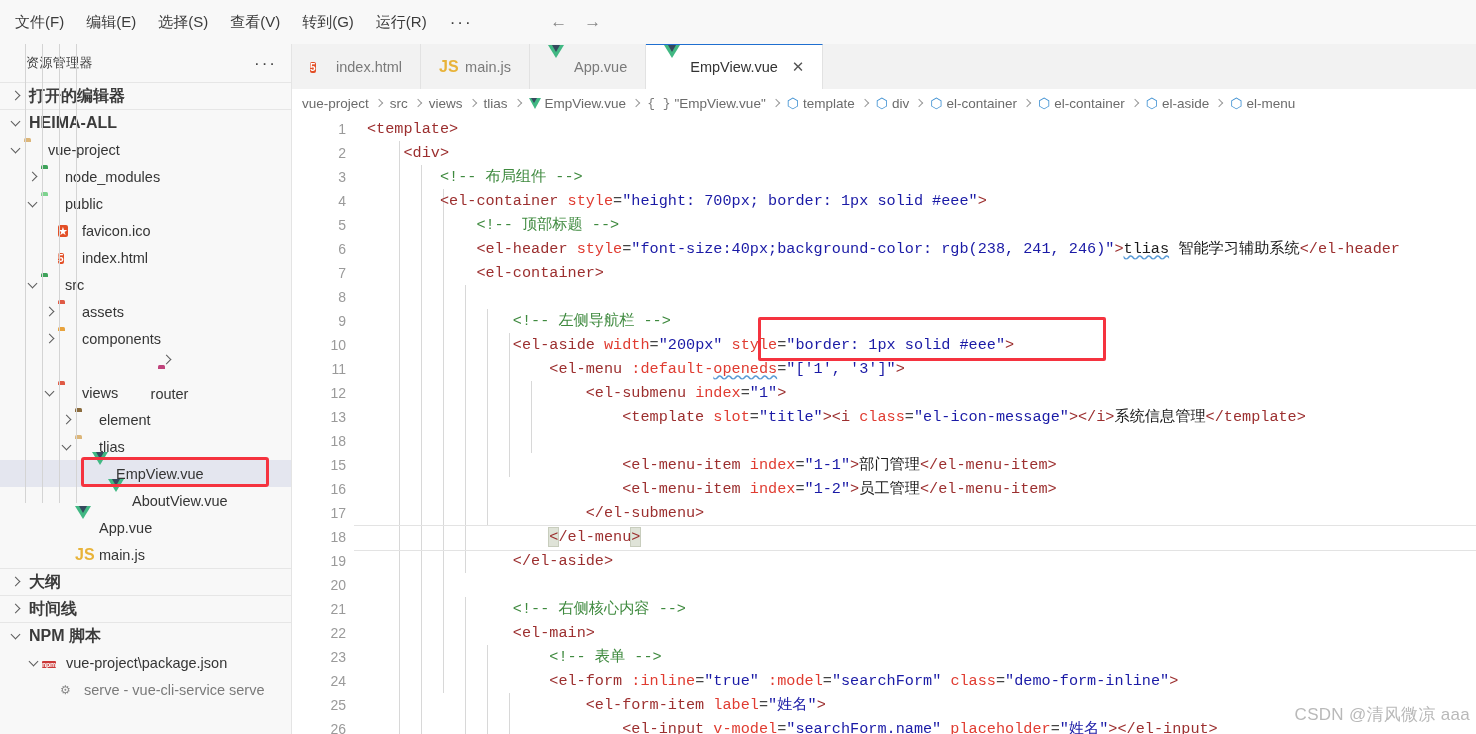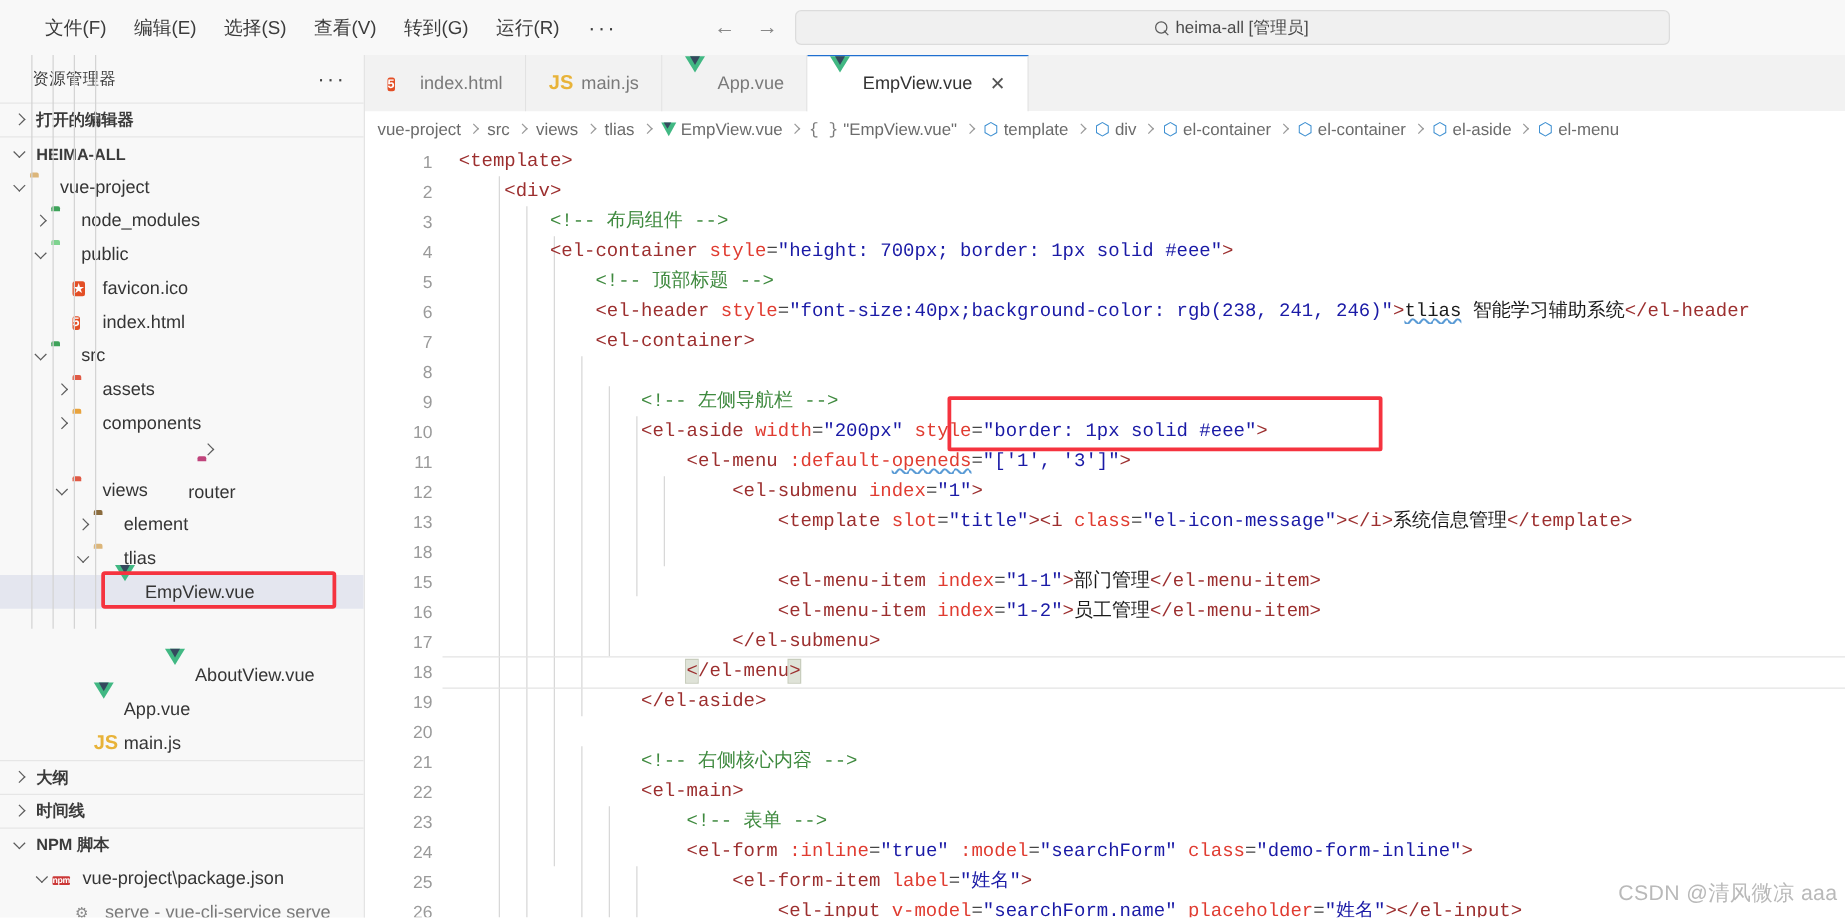--- a/index.html
+++ b/index.html
@@ -10,21 +10,21 @@
     font-family: "Liberation Sans", sans-serif;
     -webkit-font-smoothing: antialiased;
   }
 
   
   .titlebar {
     position: absolute; left: 0; top: 0; width: 1476px; height: 44px;
     background: #f8f8f8;
     display: flex; align-items: center;
   }
-  .menubar { display: flex; align-items: center; height: 44px; padding-left: 25px; }
+  .menubar { display: flex; align-items: center; height: 44px; padding-left: 4px; }
   .menu-item {
     font-size: 15px; color: #3b3b3b; padding: 4px 11px;
     white-space: nowrap; cursor: default; border-radius: 3px;
   }
   .menu-ellipsis { font-size: 17px; color: #3b3b3b; padding: 0 12px; letter-spacing: 2px; line-height: 1; }
 
   .navbtns { display: flex; align-items: center; gap: 6px; margin-left: 60px; }
   .navbtn {
     width: 28px; height: 28px; display: flex; align-items: center; justify-content: center;
     color: #888; font-size: 17px; border-radius: 4px;
@@ -57,21 +57,21 @@
   .sb-header {
     height: 38px; display: flex; align-items: center;
     padding: 0 14px 0 26px; justify-content: space-between;
   }
   .sb-title { font-size: 13px; color: #3b3b3b; letter-spacing: .4px; }
   .sb-dots { font-size: 17px; color: #444; letter-spacing: 2px; line-height: 1; }
 
   .sb-section {
     height: 27px; display: flex; align-items: center; gap: 5px;
     padding-left: 8px; border-top: 1px solid #e6e6e6;
-    font-size: 13px; font-weight: bold; color: #3b3b3b;
+    font-size: 16px; font-weight: bold; color: #3b3b3b;
   }
   .chev {
     width: 16px; height: 16px; display: inline-block; position: relative; flex: 0 0 16px;
   }
   .chev::before {
     content: ""; position: absolute; left: 4px; top: 4px;
     width: 6px; height: 6px;
     border-right: 1.4px solid #5c5c5c; border-bottom: 1.4px solid #5c5c5c;
     transform: rotate(-45deg);
   }
@@ -250,24 +250,20 @@
     <div class="menu-item">选择(S)</div>
     <div class="menu-item">查看(V)</div>
     <div class="menu-item">转到(G)</div>
     <div class="menu-item">运行(R)</div>
     <div class="menu-ellipsis">···</div>
   </div>
   <div class="navbtns">
     <div class="navbtn">←</div>
     <div class="navbtn">→</div>
   </div>
-  <div class="omnibox">
-    <span class="mag"></span>
-    <span class="omnibox-text">heima-all [管理员]</span>
-  </div>
 </div>
 
 <div class="sidebar">
   <div class="sb-header">
     <span class="sb-title">资源管理器</span>
     <span class="sb-dots">···</span>
   </div>
 
   <div class="sb-section">
     <span class="chev"></span>
@@ -338,21 +334,21 @@
       <div class="row" style="padding-left: 59px;">
         <span class="chev open"></span>
         <span class="ico"><span class="ic-folder f-tan" style="margin-top: 3px;"></span></span>
         <span class="lbl">tlias</span>
       </div>
       <div class="row selected" style="padding-left: 76px;">
         <span class="chev" style="visibility: hidden;"></span>
         <span class="ico"><span class="ic-vue"></span></span>
         <span class="lbl">EmpView.vue</span>
       </div>
-      <div class="row" style="padding-left: 116px; margin-top: 40px;">
+      <div class="row" style="padding-left: 92px;">
         <span class="chev" style="visibility: hidden;"></span>
         <span class="ico"><span class="ic-vue"></span></span>
         <span class="lbl">AboutView.vue</span>
       </div>
       <div class="row" style="padding-left: 59px;">
         <span class="chev" style="visibility: hidden;"></span>
         <span class="ico"><span class="ic-vue"></span></span>
         <span class="lbl">App.vue</span>
       </div>
       <div class="row" style="padding-left: 59px;">

